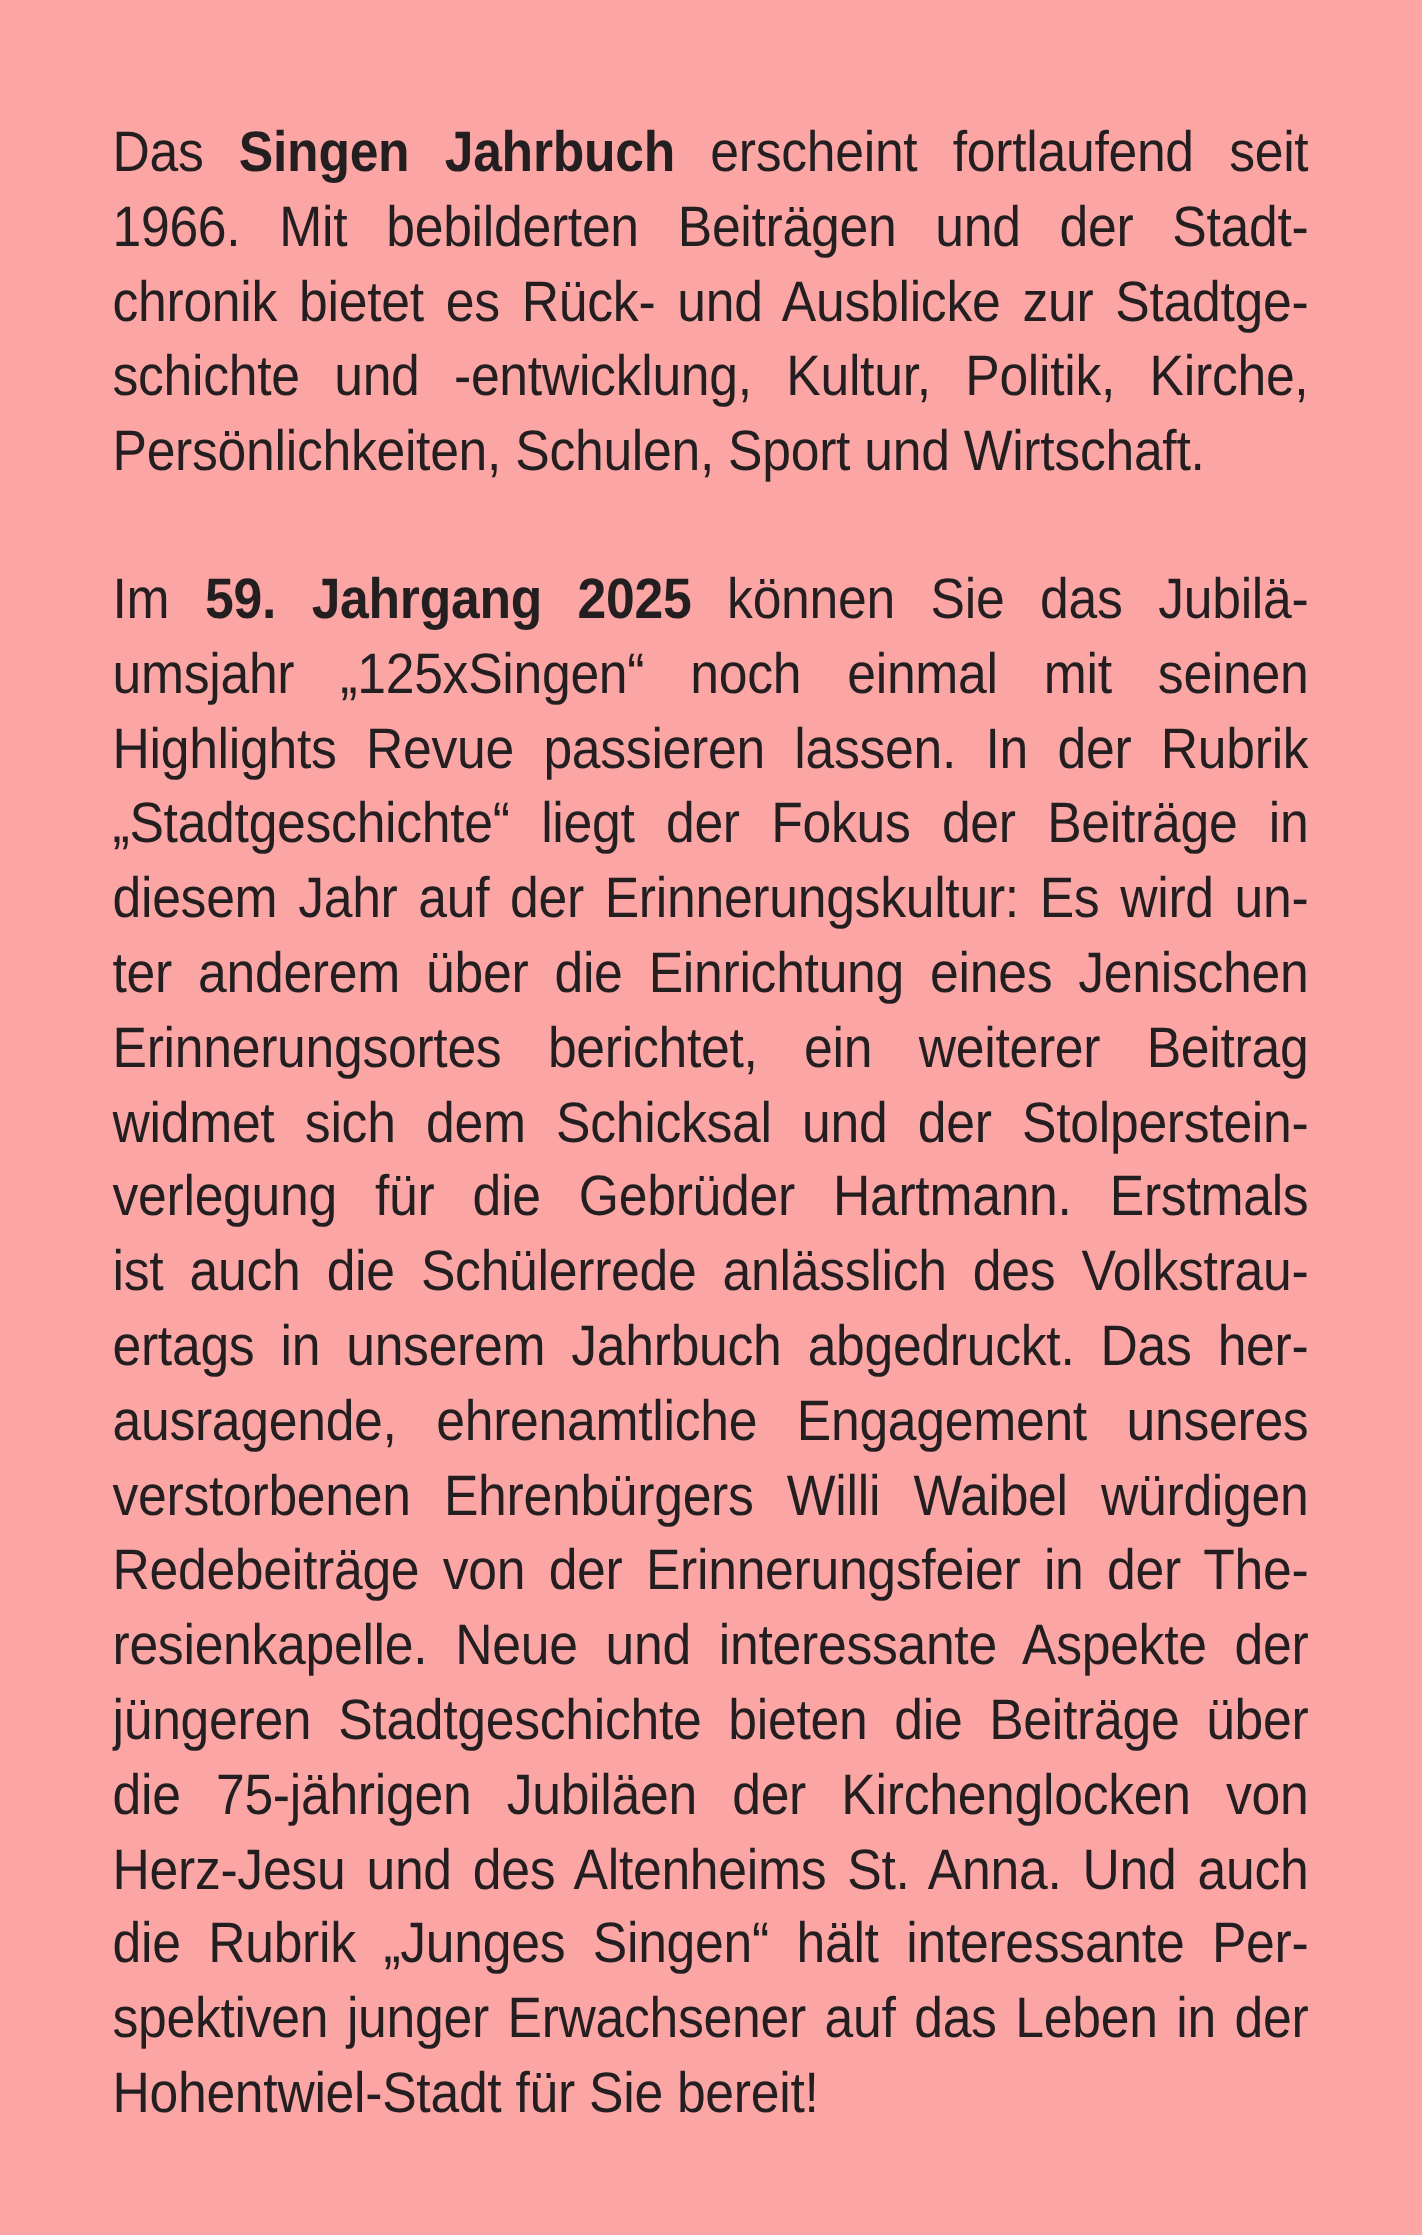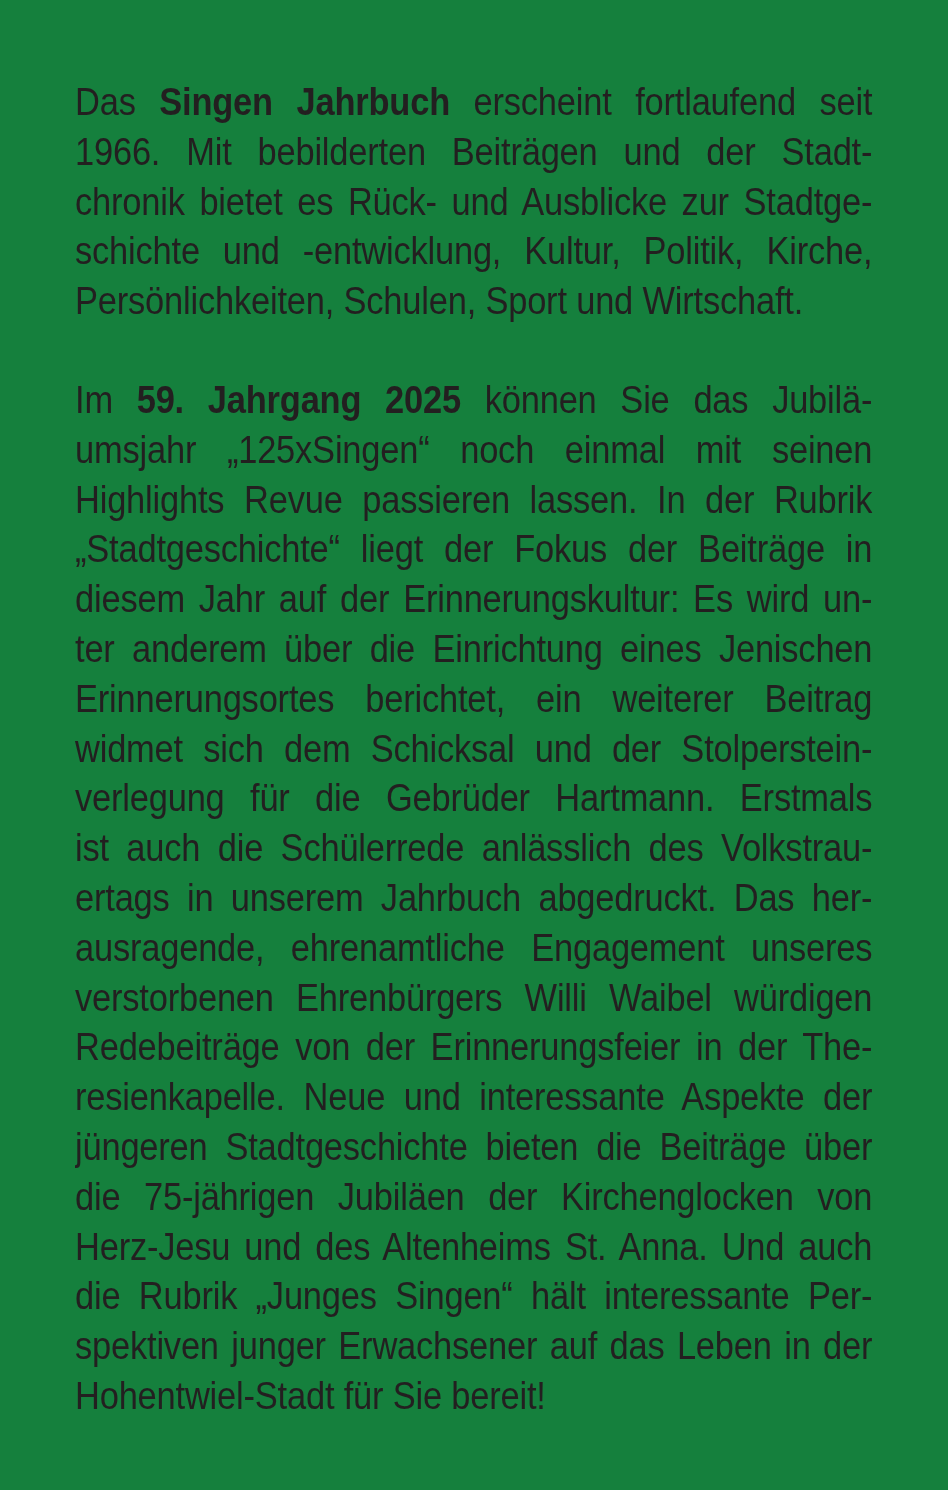--- a/index.html
+++ b/index.html
@@ -4,21 +4,21 @@
 <style>
   html, body {
     margin: 0;
     padding: 0;
     background: #ffffff;
   }
   .page {
     position: relative;
     width: 948px;
     height: 1490px;
-    background: #15803d;
+    background: #fca5a5;
     overflow: hidden;
     font-family: "Liberation Sans", "DejaVu Sans", sans-serif;
     color: #231f20;
   }
   
   .text-block {
     position: absolute;
     left: 75px;
     top: 78px;
     width: 880px;

